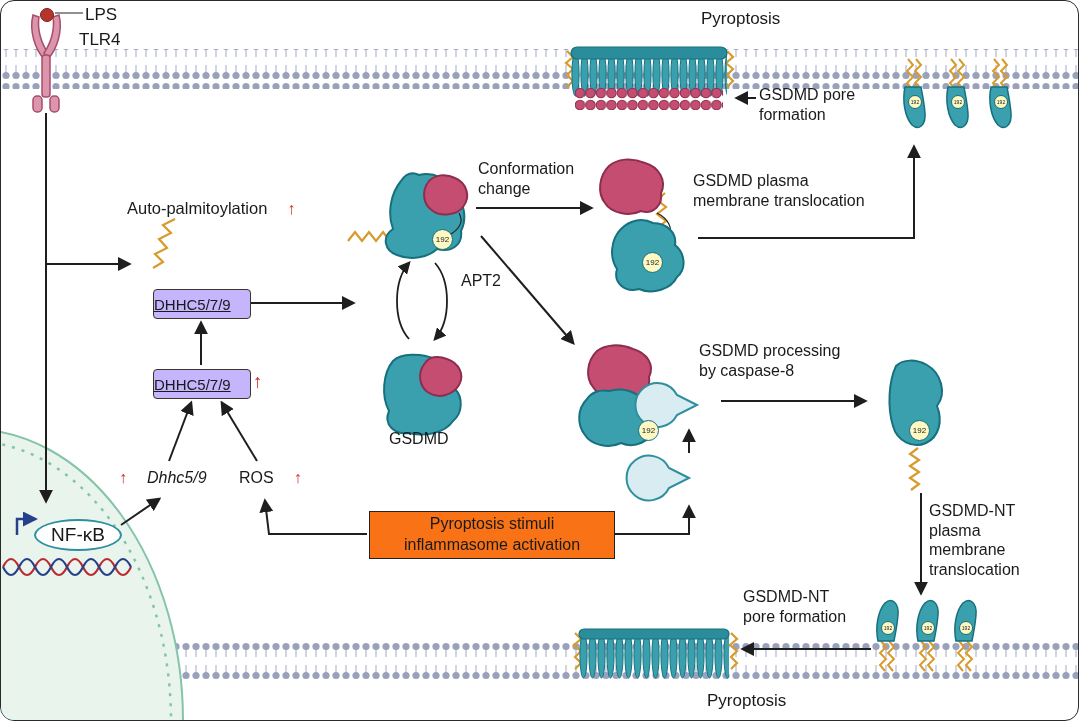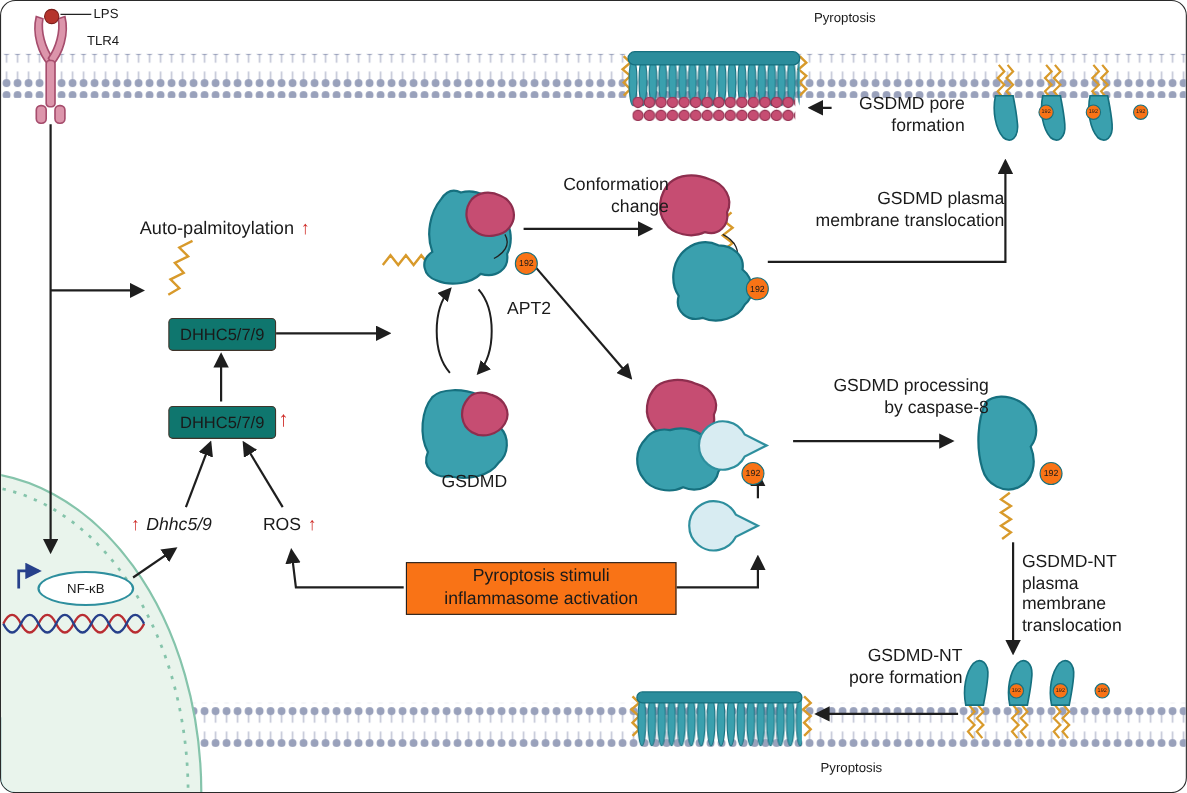--- a/index.html
+++ b/index.html
@@ -1,33 +1,33 @@
 <!DOCTYPE html>
 <html><head>
 <meta charset="utf-8">
 <style>
   html,body{margin:0;padding:0;background:#fff;}
   .canvas{position:relative;width:1079px;height:721px;background:#ffffff;
     font-family:"Liberation Sans",sans-serif;color:#1a1a1a;
     border:1.5px solid #2a2a2a;border-radius:14px;overflow:hidden;box-sizing:border-box;}
   svg.layer{position:absolute;left:0;top:0;width:1079px;height:721px;}
   .lbl{position:absolute;white-space:pre-line;line-height:1.22;font-size:16px;}
-  .center{text-align:right;}
-  .big{font-size:12px;}
+  .center{text-align:left;}
+  .big{font-size:17px;}
   .red{color:#cf2b27;font-weight:bold;}
-  .flexrow{display:inline-flex;align-items:flex-start;gap:6px;}
+  .flexrow{display:inline-flex;align-items:flex-start;gap:20px;}
   .ital{font-style:italic;}
-  .box{position:absolute;display:flex;align-items:center;justify-content:center;
-    background:#0f766e;border:1.6px solid #3f342a;border-radius:4px;font-size:15px;}
+  .box{position:absolute;display:flex;align-items:center;justify-content:flex-start;
+    background:#c4b5fd;border:1.6px solid #3f342a;border-radius:4px;font-size:15px;text-decoration:underline;}
   .sbox{position:absolute;display:flex;align-items:center;justify-content:center;
     background:#f97316;border:1.6px solid #222;font-size:16px;text-align:center;white-space:pre-line;line-height:1.3;}
   .oval{position:absolute;display:flex;align-items:center;justify-content:center;
-    background:#fff;border:2px solid #2e8f9e;border-radius:50%;font-size:12px;}
+    background:#fff;border:2px solid #2e8f9e;border-radius:50%;font-size:19px;}
   .res{position:absolute;display:flex;align-items:center;justify-content:center;
-    background:#f97316;border:1.3px solid #16707f;border-radius:50%;font-size:8px;width:19px;height:19px;margin-left:36px;}
+    background:#fef9c3;border:1.3px solid #16707f;border-radius:50%;font-size:8px;width:19px;height:19px;}
   .res.tiny{width:12px;height:12px;font-size:5px;border-width:1px;}
 </style>
 </head>
 <body>
 
 <div class="canvas">
 
 <svg class="layer" viewBox="0 0 1079 721">
   <defs>
     <marker id="ah" viewBox="0 0 10 10" refX="8" refY="5" markerWidth="7" markerHeight="7" orient="auto-start-reverse">

